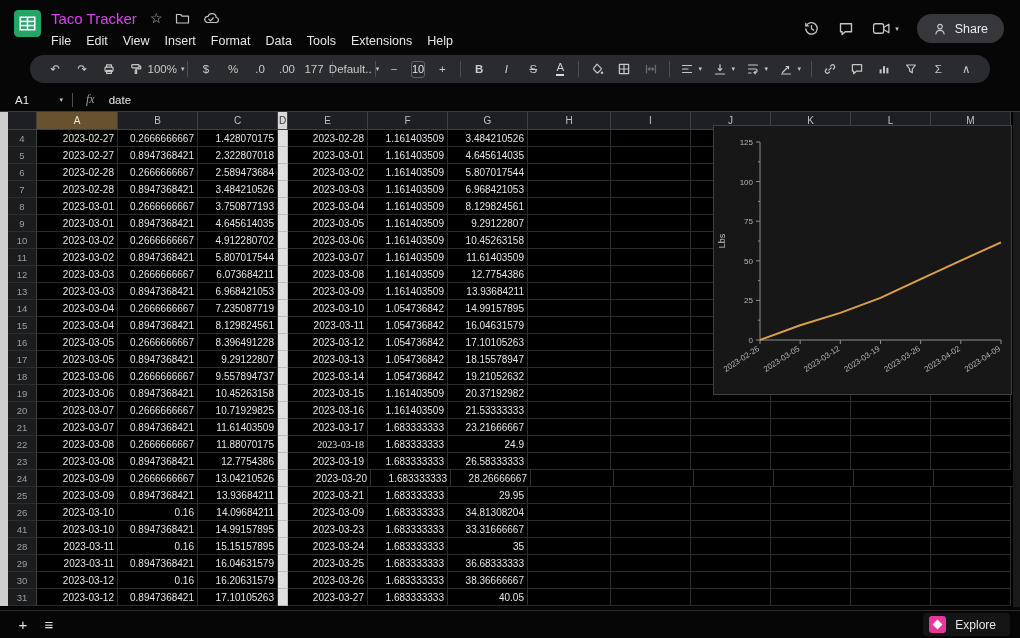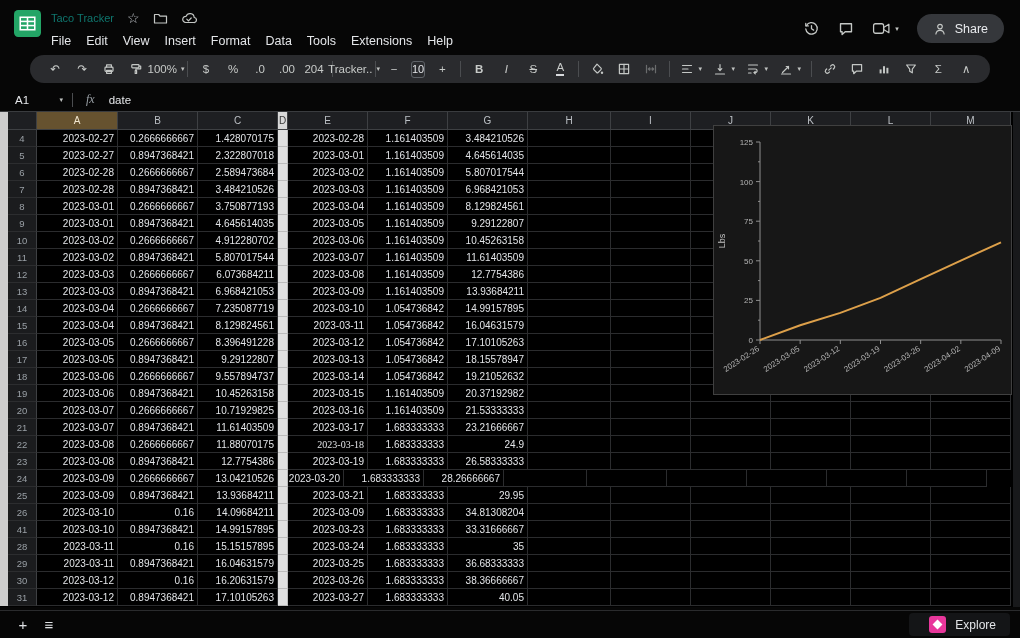--- a/index.html
+++ b/index.html
@@ -6,21 +6,21 @@
   body{width:1020px;height:638px;background:#060606;overflow:hidden;position:relative;
        font-family:"Liberation Sans",sans-serif;color:#e8eaed;-webkit-font-smoothing:antialiased;}
   svg{display:block}
   .ic{stroke:#c4c7c5;fill:none;stroke-width:1.2;stroke-linecap:round;stroke-linejoin:round}
 
   
   .titlebar{position:absolute;left:0;top:0;right:0;height:54px;display:flex;align-items:flex-start;padding:6px 12px 0 14px;box-sizing:border-box;}
   .logo{width:27px;height:27px;margin-top:4px;flex:0 0 auto}
   .title-block{margin-left:10px;flex:1;min-width:0}
   .title-row{display:flex;align-items:center;gap:13px;height:24px}
-  .doc-title{font-size:11px;color:#0f766e;white-space:nowrap}
+  .doc-title{font-size:15px;color:#d946ef;white-space:nowrap}
   .t-icon{color:#bdc1c6;font-size:14px;display:flex;align-items:center;line-height:1}
   .menubar{display:flex;gap:1px;height:22px;align-items:center;margin-left:-7px}
   .menu-item{font-size:12.5px;color:#e4e6e9;padding:2px 7px;border-radius:4px;white-space:nowrap}
   .tb-right{display:flex;align-items:center;gap:18px;margin-top:8px;margin-right:4px}
   .tbr-icon{display:flex;align-items:center;color:#c4c7c5}
   .cam-group{display:flex;align-items:center;gap:4px}
   .mini-caret{font-size:7px;color:#c4c7c5}
   .share-pill{display:flex;align-items:center;gap:8px;background:#35373b;border-radius:15px;height:29px;padding:0 16px;font-size:12.5px;color:#e8eaed}
 
   
@@ -66,21 +66,21 @@
   .ylab{fill:#c0c0c0;font-size:9px}
   .ax{stroke:#8f8f8f;stroke-width:1}
 
   
   .sheetbar{position:absolute;left:0;right:0;bottom:0;height:28px;background:#060606;border-top:1px solid #2a2b2d;display:flex;align-items:center;padding-left:10px;box-sizing:border-box}
   .sb-btn{width:26px;height:26px;display:flex;align-items:center;justify-content:center;color:#dfe1e4;font-size:15px}
   .tabs{display:flex;align-items:stretch;height:100%;margin-left:8px}
   .tab{display:flex;align-items:center;gap:7px;padding:0 13px;font-size:11.5px;color:#c9ccd0;white-space:nowrap}
   .tab.active{background:rgba(80,190,120,.15);color:#53c278;font-weight:700}
   .tcaret{font-size:7px}
-  .explore{margin-left:auto;margin-right:10px;display:flex;align-items:center;gap:9px;background:#141517;border-radius:4px;padding:3px 14px 3px 20px;font-size:12px;color:#e3e5e8}
+  .explore{margin-left:auto;margin-right:10px;display:flex;align-items:center;gap:9px;background:#141517;border-radius:4px;padding:3px 14px 3px 6px;font-size:12px;color:#e3e5e8}
   .explore-icon{width:17px;height:17px;border-radius:3px;background:#e8379b;display:flex;align-items:center;justify-content:center}
   .explore-icon i{width:7px;height:7px;background:#fff;transform:rotate(45deg);display:block}
 </style>
 </head>
 <body>
 
 <header class="titlebar">
   <div class="logo">
     <svg width="27" height="27" viewBox="0 0 26 26">
         <rect width="26" height="26" rx="4" fill="#23a566"></rect>
@@ -166,24 +166,24 @@
   </span>
   <span class="ti wide">
       <span>100%</span>
       <span class="caret">▾</span>
     </span>
   <span class="sep"></span>
   <span class="ti">$</span>
   <span class="ti">%</span>
   <span class="ti">.0</span>
   <span class="ti">.00</span>
-  <span class="ti">204</span>
+  <span class="ti">177</span>
   <span class="sep"></span>
   <span class="ti wide">
-      <span>Tracker..</span>
+      <span>Default..</span>
       <span class="caret">▾</span>
     </span>
   <span class="sep"></span>
   <span class="ti">−</span>
   <span class="size-box">10</span>
   <span class="ti">+</span>
   <span class="sep"></span>
   <span class="ti bold">B</span>
   <span class="ti ital">I</span>
   <span class="ti strike">S</span>
@@ -613,21 +613,21 @@
         <div class="cell" style="width: 80px;"></div>
         <div class="cell" style="width: 80px;"></div>
         <div class="cell" style="width: 80px;"></div>
       </div>
       <div class="grow">
         <div class="rowh">24</div>
         <div class="cell" style="width: 81px;">2023-03-09</div>
         <div class="cell" style="width: 80px;">0.2666666667</div>
         <div class="cell" style="width: 80px;">13.04210526</div>
         <div class="cell lite" style="width: 10px;"></div>
-        <div class="cell" style="width: 56px;">2023-03-20</div>
+        <div class="cell" style="width: 83px;">2023-03-20</div>
         <div class="cell" style="width: 80px;">1.683333333</div>
         <div class="cell" style="width: 80px;">28.26666667</div>
         <div class="cell" style="width: 83px;"></div>
         <div class="cell" style="width: 80px;"></div>
         <div class="cell" style="width: 80px;"></div>
         <div class="cell" style="width: 80px;"></div>
         <div class="cell" style="width: 80px;"></div>
         <div class="cell" style="width: 80px;"></div>
       </div>
       <div class="grow">

